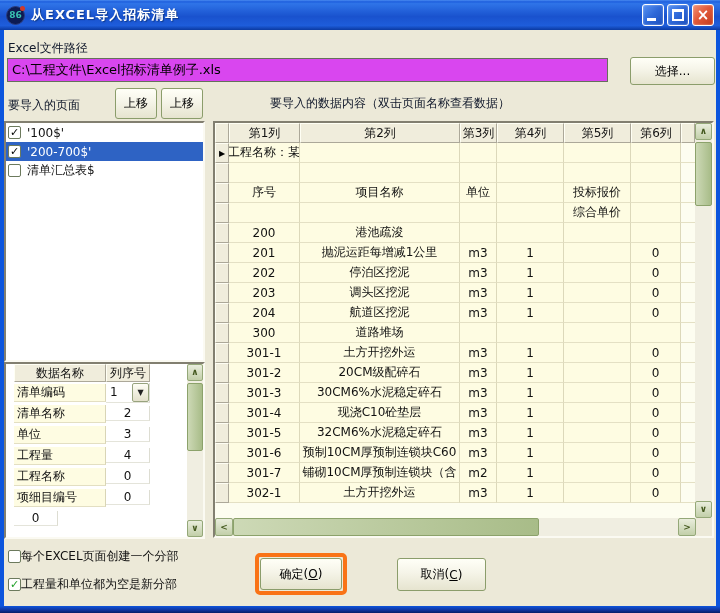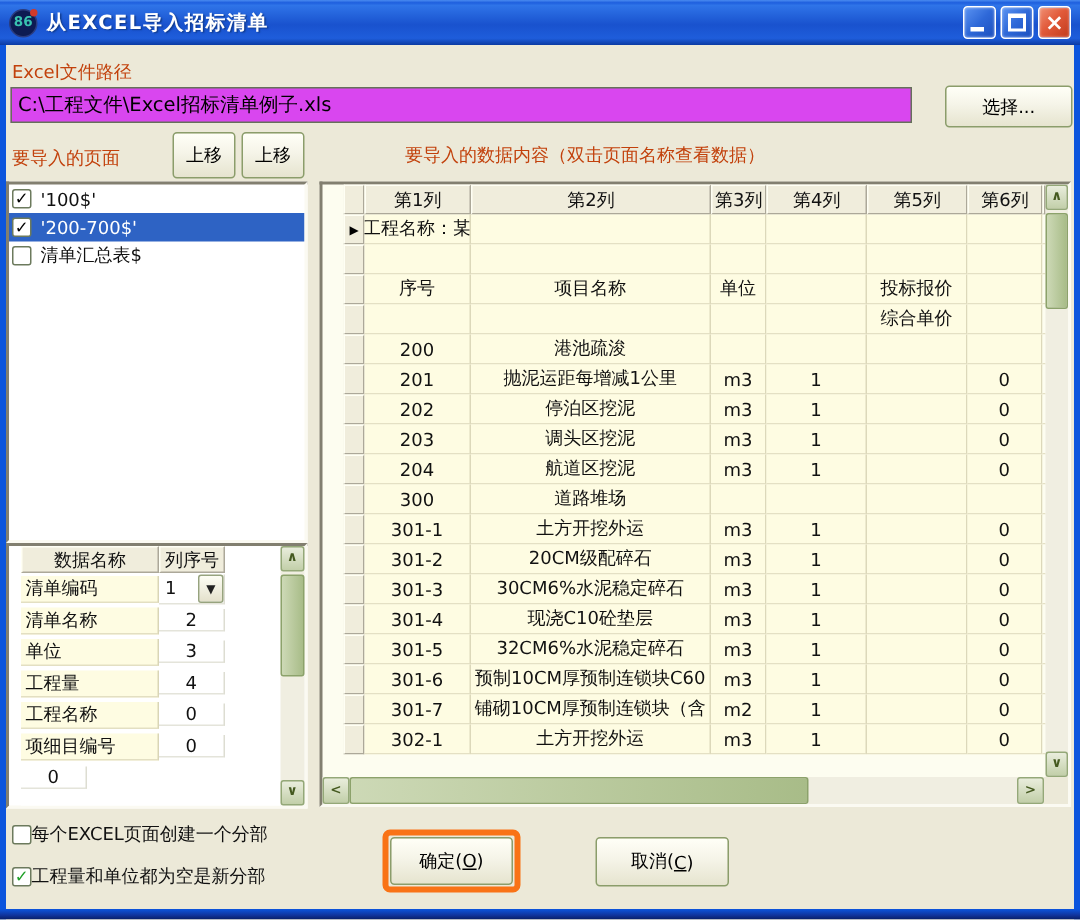--- a/index.html
+++ b/index.html
@@ -24,21 +24,21 @@
   .glyph-min { position:absolute; left:4px; bottom:4px; width:9px; height:3px; background:#fff; }
   .glyph-max { position:absolute; left:4px; top:4px; width:12px; height:12px; border:2px solid #fff; border-top-width:3px; }
   .glyph-close { position:absolute; width:100%; text-align:center; top:1px; color:#fff; font-weight:bold; font-size:15px; }
 
   
   .edge-l, .edge-r { position:absolute; top:30px; bottom:0; width:4px; background:#0C55DD; z-index:50; }
   .edge-l { left:0; } .edge-r { right:0; }
   .edge-b { position:absolute; left:0; bottom:0; width:720px; height:7px;
     background:linear-gradient(180deg,#0C55DD 0%,#10339B 60%,#081E66 100%); z-index:50; }
 
-  .label { position:absolute; color:#c2410c; }
+  .label { position:absolute; color:#0f172a; }
 
   
   .textbox { position:absolute; background:#d946ef; border:1px solid #66705B; padding:2px 4px; font-size:13px;
     font-family:inherit; color:#000; }
   .xp-btn { position:absolute; background:linear-gradient(180deg,#FFFFF7 0%,#F5F4E8 45%,#E6E4CF 100%);
     border:1px solid #8B9D6B; border-radius:3px; font-size:12px; font-family:inherit; color:#000; cursor:default;
     display:flex; align-items:center; justify-content:center; }
   .ok-wrap { position:absolute; left:255px; top:553px; width:92px; height:42px; border:4px solid #f97316; border-radius:5px;
     padding:1px; background:#ECE9D8; }
   .ok-wrap .xp-btn { position:static; width:100%; height:100%; }
@@ -79,21 +79,21 @@
   .sthumb { background:linear-gradient(90deg,#CDD9B6,#A8BC88); border:1px solid #8CA26B; border-radius:2px; }
   .strack { flex:1; }
   .hscroll { height:18px; display:flex; background:#F0EEE1; align-items:stretch; }
   .hscroll .sbtn { height:100%; width:18px; }
   .hscroll .sthumb { width:306px; }
   .corner { width:16px; background:#ECE9D8; }
 
   
   .preview { position:absolute; left:213px; top:121px; width:501px; height:417px; background:#FDFDF0;
     display:flex; flex-direction:column; }
-  .pv-main { flex:1; display:flex; overflow:hidden;margin-left:14px; }
+  .pv-main { flex:1; display:flex; overflow:hidden; }
   .pv-grid { width:481px; display:flex; flex-direction:column; }
   .pv-head { display:flex; height:20px; }
   .pv-head .hcell { font-size:12px; }
   .w-sel{width:14px;flex:0 0 14px;} .w-c1{width:71px;flex:0 0 71px;} .w-c2{width:160px;flex:0 0 160px;}
   .w-c3{width:37px;flex:0 0 37px;} .w-c4{width:67px;flex:0 0 67px;} .w-c5{width:67px;flex:0 0 67px;}
   .w-c6{width:50px;flex:0 0 50px;} .w-blank{flex:1;}
   .prow { display:flex; height:20px; }
   .sel-cell { background:#F0EDDC; border:1px solid; border-color:#FFFFF4 #ACA899 #ACA899 #FFFFF4;
     font-size:8px; color:#000; display:flex; align-items:center; justify-content:center; }
   .pcell { background:#FEFCE2; border-right:1px solid #DCD8BA; border-bottom:1px solid #E4E0C4;

